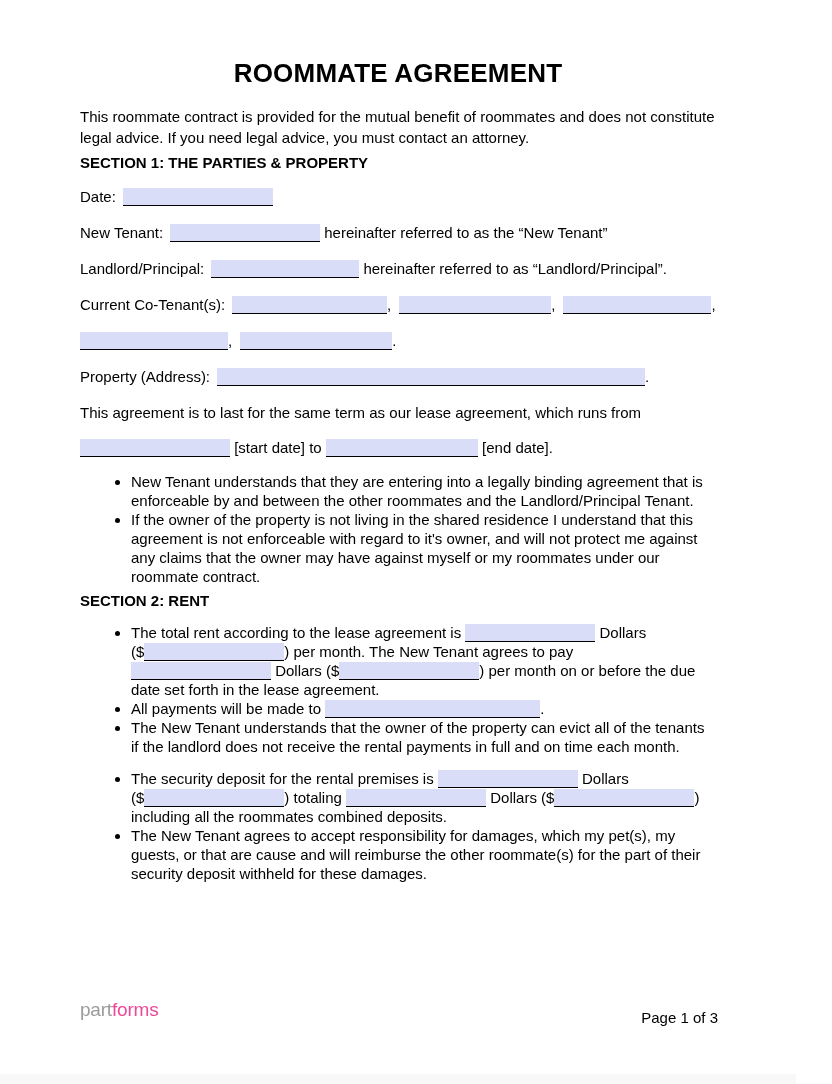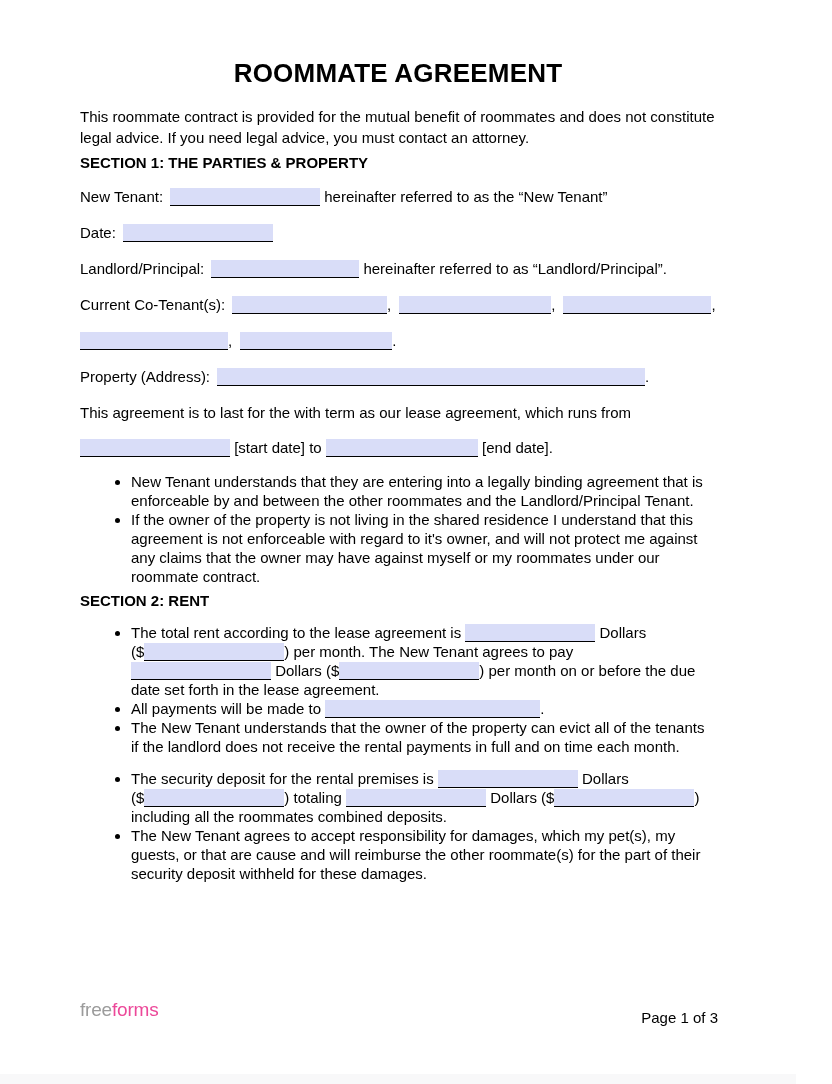--- a/index.html
+++ b/index.html
@@ -55,33 +55,33 @@
 
 <div class="page">
   <div class="content">
 
     <h1 class="title">ROOMMATE AGREEMENT</h1>
 
     <p class="intro">This roommate contract is provided for the mutual benefit of roommates and does not constitute legal advice. If you need legal advice, you must contact an attorney.</p>
 
     <h2 class="sec">SECTION 1: THE PARTIES &amp; PROPERTY</h2>
 
+    <p class="row"><span class="label">Date:</span><span class="field w150"></span></p>
+
     <p class="row"><span class="label">New Tenant:</span><span class="field w150"></span><span> hereinafter referred to as the “New Tenant”</span></p>
-
-    <p class="row"><span class="label">Date:</span><span class="field w150"></span></p>
 
     <p class="row"><span class="label">Landlord/Principal:</span><span class="field w148"></span><span> hereinafter referred to as “Landlord/Principal”.</span></p>
 
     <p class="row"><span class="label">Current Co-Tenant(s):</span><span class="field w155"></span><span class="gap">,</span><span class="field w152"></span><span class="gap">,</span><span class="field w148"></span><span>,</span></p>
 
     <p class="row"><span class="field w148"></span><span class="gap">,</span><span class="field w152"></span><span>.</span></p>
 
     <p class="row"><span class="label">Property (Address):</span><span class="field w428"></span><span>.</span></p>
 
-    <p class="para">This agreement is to last for the with term as our lease agreement, which runs from</p>
+    <p class="para">This agreement is to last for the same term as our lease agreement, which runs from</p>
 
     <p class="row"><span class="field w150"></span><span> [start date] to </span><span class="field w152"></span><span> [end date].</span></p>
 
     <ul class="blts">
       <li>New Tenant understands that they are entering into a legally binding agreement that is enforceable by and between the other roommates and the Landlord/Principal Tenant.</li>
       <li>If the owner of the property is not living in the shared residence I understand that this agreement is not enforceable with regard to it's owner, and will not protect me against any claims that the owner may have against myself or my roommates under our roommate contract.</li>
     </ul>
 
     <h2 class="sec">SECTION 2: RENT</h2>
 
@@ -93,18 +93,18 @@
 
 
     <ul class="blts">
       <li><span>The security deposit for the rental premises is </span><span class="field w140"></span><span> Dollars </span><span class="nw"><span>($</span><span class="field w140"></span><span>)</span></span><span> totaling </span><span class="field w140"></span><span> Dollars </span><span class="nw"><span>($</span><span class="field w140"></span><span>)</span></span><span> including all the roommates combined deposits.</span></li>
       <li>The New Tenant agrees to accept responsibility for damages, which my pet(s), my guests, or that are cause and will reimburse the other roommate(s) for the part of their security deposit withheld for these damages.</li>
     </ul>
 
   </div>
 
   <div class="footer">
-    <div class="logo"><span class="free">free</span><span class="forms">forms</span></div>
+    <div class="logo"><span class="free">part</span><span class="forms">forms</span></div>
     <div class="pagenum">Page 1 of 3</div>
   </div>
 
   <div class="viewer-edge"></div>
 </div>
 
 </body></html>

